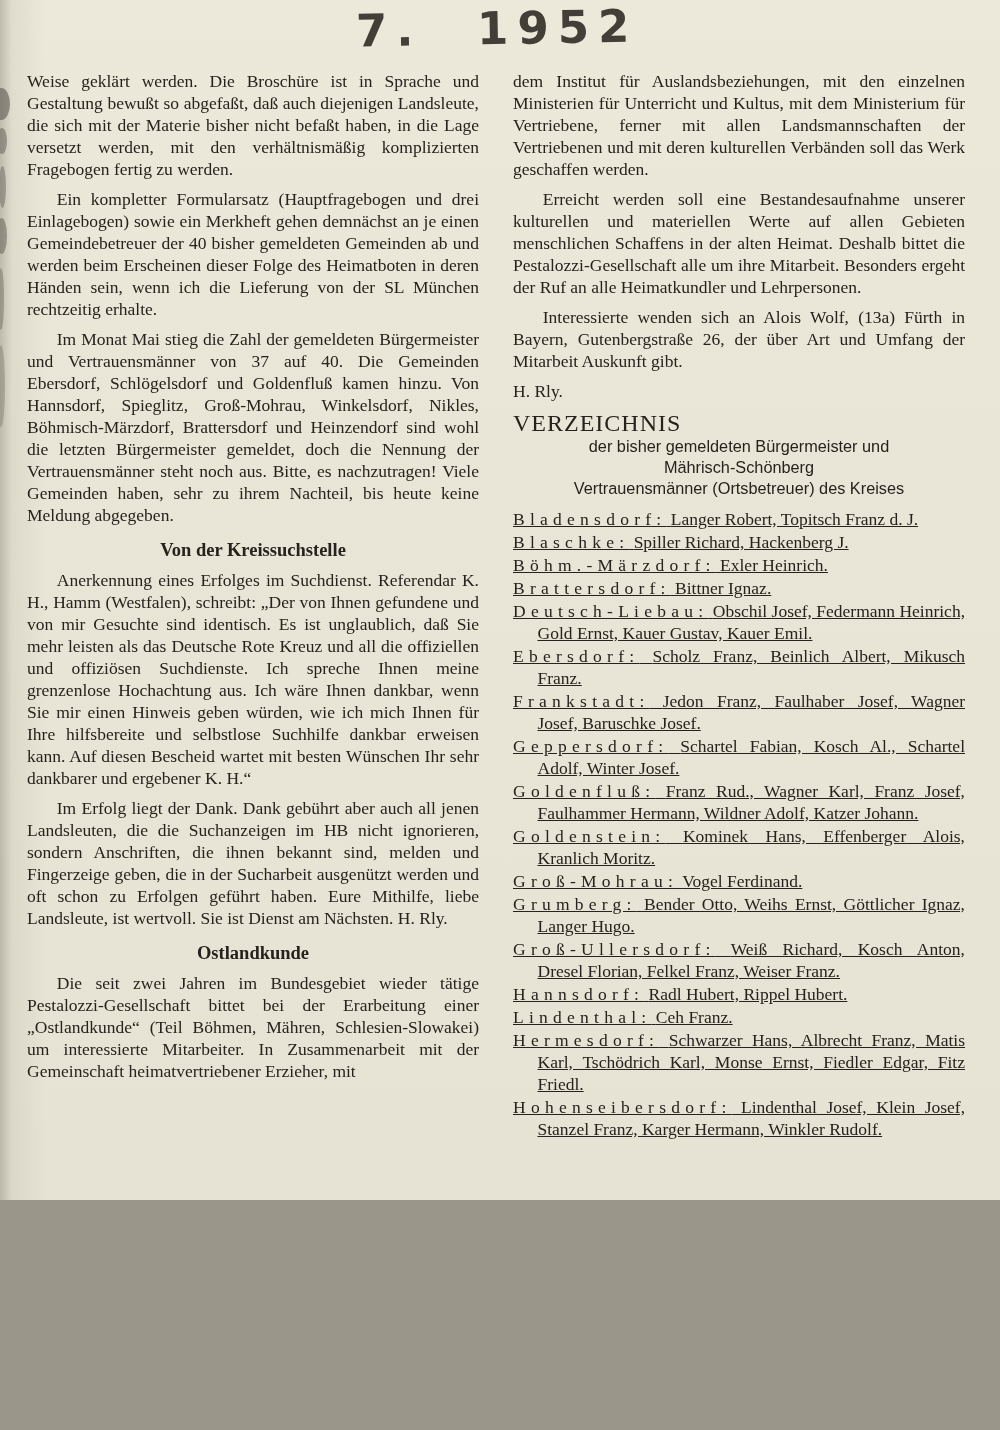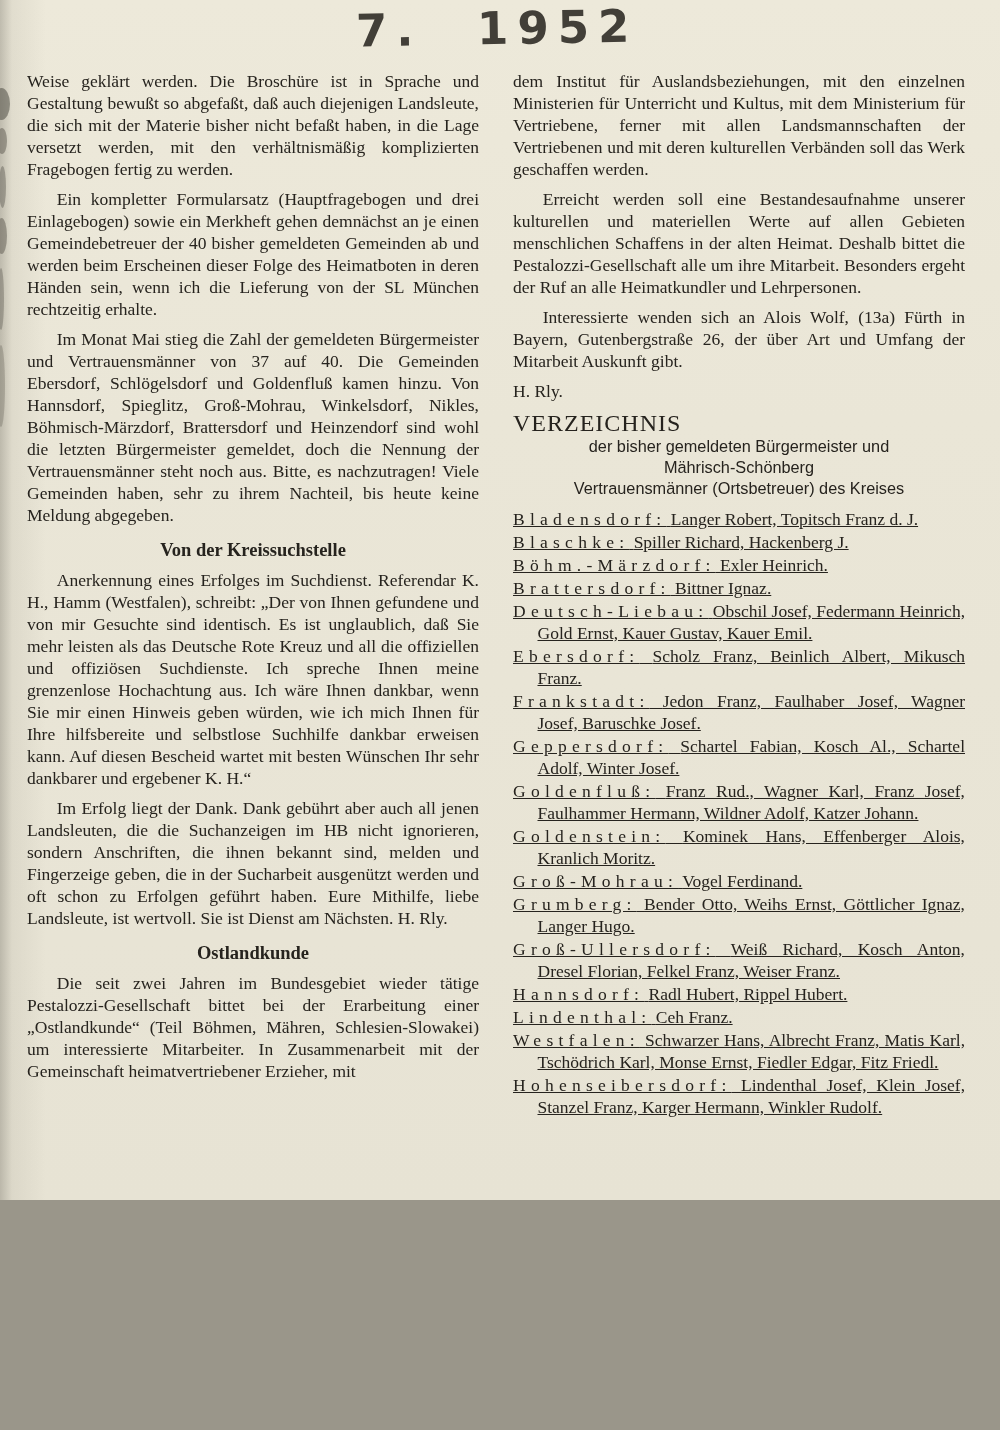--- a/index.html
+++ b/index.html
@@ -166,21 +166,21 @@
         <div class="entry"><span class="place">Ebersdorf:</span> <span>Scholz Franz, Beinlich Albert, Mikusch Franz.</span></div>
         <div class="entry"><span class="place">Frankstadt:</span> <span>Jedon Franz, Faulhaber Josef, Wagner Josef, Baruschke Josef.</span></div>
         <div class="entry"><span class="place">Geppersdorf:</span> <span>Schartel Fabian, Kosch Al., Schartel Adolf, Winter Josef.</span></div>
         <div class="entry"><span class="place">Goldenfluß:</span> <span>Franz Rud., Wagner Karl, Franz Josef, Faulhammer Hermann, Wildner Adolf, Katzer Johann.</span></div>
         <div class="entry"><span class="place">Goldenstein:</span> <span>Kominek Hans, Effenberger Alois, Kranlich Moritz.</span></div>
         <div class="entry"><span class="place">Groß-Mohrau:</span> <span>Vogel Ferdinand.</span></div>
         <div class="entry"><span class="place">Grumberg:</span> <span>Bender Otto, Weihs Ernst, Göttlicher Ignaz, Langer Hugo.</span></div>
         <div class="entry"><span class="place">Groß-Ullersdorf:</span> <span>Weiß Richard, Kosch Anton, Dresel Florian, Felkel Franz, Weiser Franz.</span></div>
         <div class="entry"><span class="place">Hannsdorf:</span> <span>Radl Hubert, Rippel Hubert.</span></div>
         <div class="entry"><span class="place">Lindenthal:</span> <span>Ceh Franz.</span></div>
-        <div class="entry"><span class="place">Westfalen:</span> <span>Schwarzer Hans, Albrecht Franz, Matis Karl, Tschödrich Karl, Monse Ernst, Fiedler Edgar, Fitz Friedl.</span></div>
+        <div class="entry"><span class="place">Hermesdorf:</span> <span>Schwarzer Hans, Albrecht Franz, Matis Karl, Tschödrich Karl, Monse Ernst, Fiedler Edgar, Fitz Friedl.</span></div>
         <div class="entry"><span class="place">Hohenseibersdorf:</span> <span>Lindenthal Josef, Klein Josef, Stanzel Franz, Karger Hermann, Winkler Rudolf.</span></div>
       </div>
     </div>
 
   </div>
 
   <div class="pagenum">5</div>
 
 </div>
 

